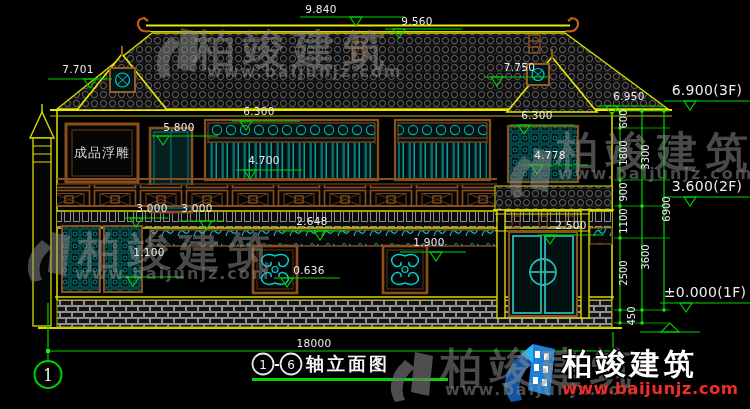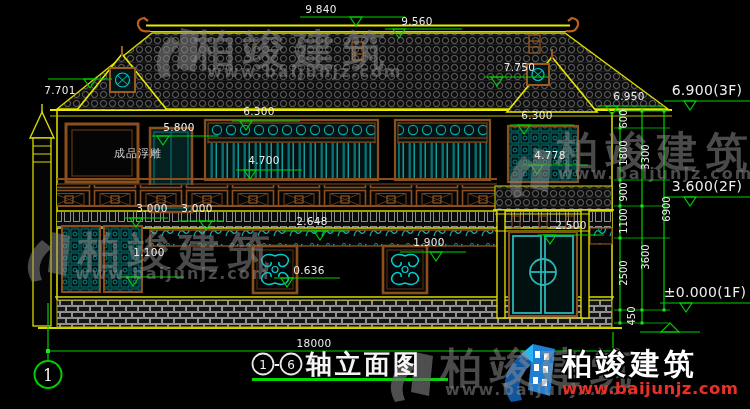--- a/index.html
+++ b/index.html
@@ -5,26 +5,26 @@
   html,body{margin:0;padding:0;background:#222;}
   #canvas{position:relative;width:750px;height:409px;background:#000;overflow:hidden;
           font-family:"DejaVu Sans",sans-serif;}
   #linework{position:absolute;left:0;top:0;}
   .dim{position:absolute;transform:translate(-50%,-50%);color:#ededed;
        font-size:10.5px;white-space:nowrap;letter-spacing:.3px;}
   .lvl{font-size:14px;}
   .vdim{position:absolute;transform:translate(-50%,-50%) rotate(-90deg);
         color:#ededed;font-size:10px;white-space:nowrap;}
   .panel-label{position:absolute;transform:translate(-50%,-50%);color:#dcdcdc;
-       font-size:11px;letter-spacing:1px;white-space:nowrap;margin-left:36px;}
+       font-size:13px;letter-spacing:1px;white-space:nowrap;}
   .axis-num{position:absolute;transform:translate(-50%,-50%);color:#f2f2f2;
        font-family:"DejaVu Serif",serif;font-size:16px;}
   .tb-num{position:absolute;transform:translate(-50%,-50%);color:#f2f2f2;font-size:12px;}
   .tb-dash{position:absolute;transform:translate(-50%,-50%);color:#f2f2f2;font-size:14px;font-weight:bold;}
-  .tb-title{position:absolute;transform:translate(0,-50%);color:#f5f5f5;font-size:26px;
+  .tb-title{position:absolute;transform:translate(0,-50%);color:#f5f5f5;font-size:18px;
        font-weight:bold;letter-spacing:3px;white-space:nowrap;}
   .wm{position:absolute;color:#8f8f8f;opacity:.52;font-weight:bold;white-space:nowrap;}
   .wm-big{font-size:42px;letter-spacing:8px;}
   .wm-url{font-size:16px;letter-spacing:2px;}
   .wm-ico{position:absolute;opacity:.5;}
   .logo-brand{position:absolute;color:#fff;font-weight:bold;font-size:30px;letter-spacing:4px;
        white-space:nowrap;text-shadow:2px 2px 0 #000,-1px -1px 0 #000,1px -1px 0 #000,-1px 1px 0 #000;}
   .logo-url{position:absolute;color:#e73128;font-weight:bold;font-size:16.5px;letter-spacing:.5px;
        white-space:nowrap;text-shadow:1px 1px 0 #1a0000;}
 </style>
@@ -307,21 +307,21 @@
 <div class="wm wm-url" style="left:207px;top:62px;">www.baijunjz.com</div>
 <div class="wm wm-big" style="left:78px;top:224px;">柏竣建筑</div>
 <div class="wm wm-url" style="left:75px;top:264px;">www.baijunjz.com</div>
 <div class="wm wm-big" style="left:556px;top:124px;">柏竣建筑</div>
 <div class="wm wm-url" style="left:558px;top:164px;">www.baijunjz.com</div>
 <div class="wm wm-big" style="left:440px;top:340px;">柏竣建筑</div>
 <div class="wm wm-url" style="left:445px;top:380px;">www.baijunjz.com</div>
 
 <div class="dim" style="left:321px;top:9px;">9.840</div>
 <div class="dim" style="left:417px;top:21px;">9.560</div>
-<div class="dim" style="left:60px;top:69px;margin-top:21px;">7.701</div>
+<div class="dim" style="left:78px;top:69px;">7.701</div>
 <div class="dim" style="left:511px;top:67px;padding-left:17px;">7.750</div>
 <div class="dim" style="left:629px;top:96px;">6.950</div>
 <div class="dim lvl" style="left:707px;top:90px;">6.900(3F)</div>
 <div class="dim lvl" style="left:707px;top:186px;">3.600(2F)</div>
 <div class="dim lvl" style="left:705px;top:292px;">±0.000(1F)</div>
 <div class="dim" style="left:259px;top:111px;">6.300</div>
 <div class="dim" style="left:537px;top:115px;">6.300</div>
 <div class="dim" style="left:179px;top:127px;">5.800</div>
 <div class="dim" style="left:264px;top:160px;">4.700</div>
 <div class="dim" style="left:550px;top:155px;">4.778</div>

